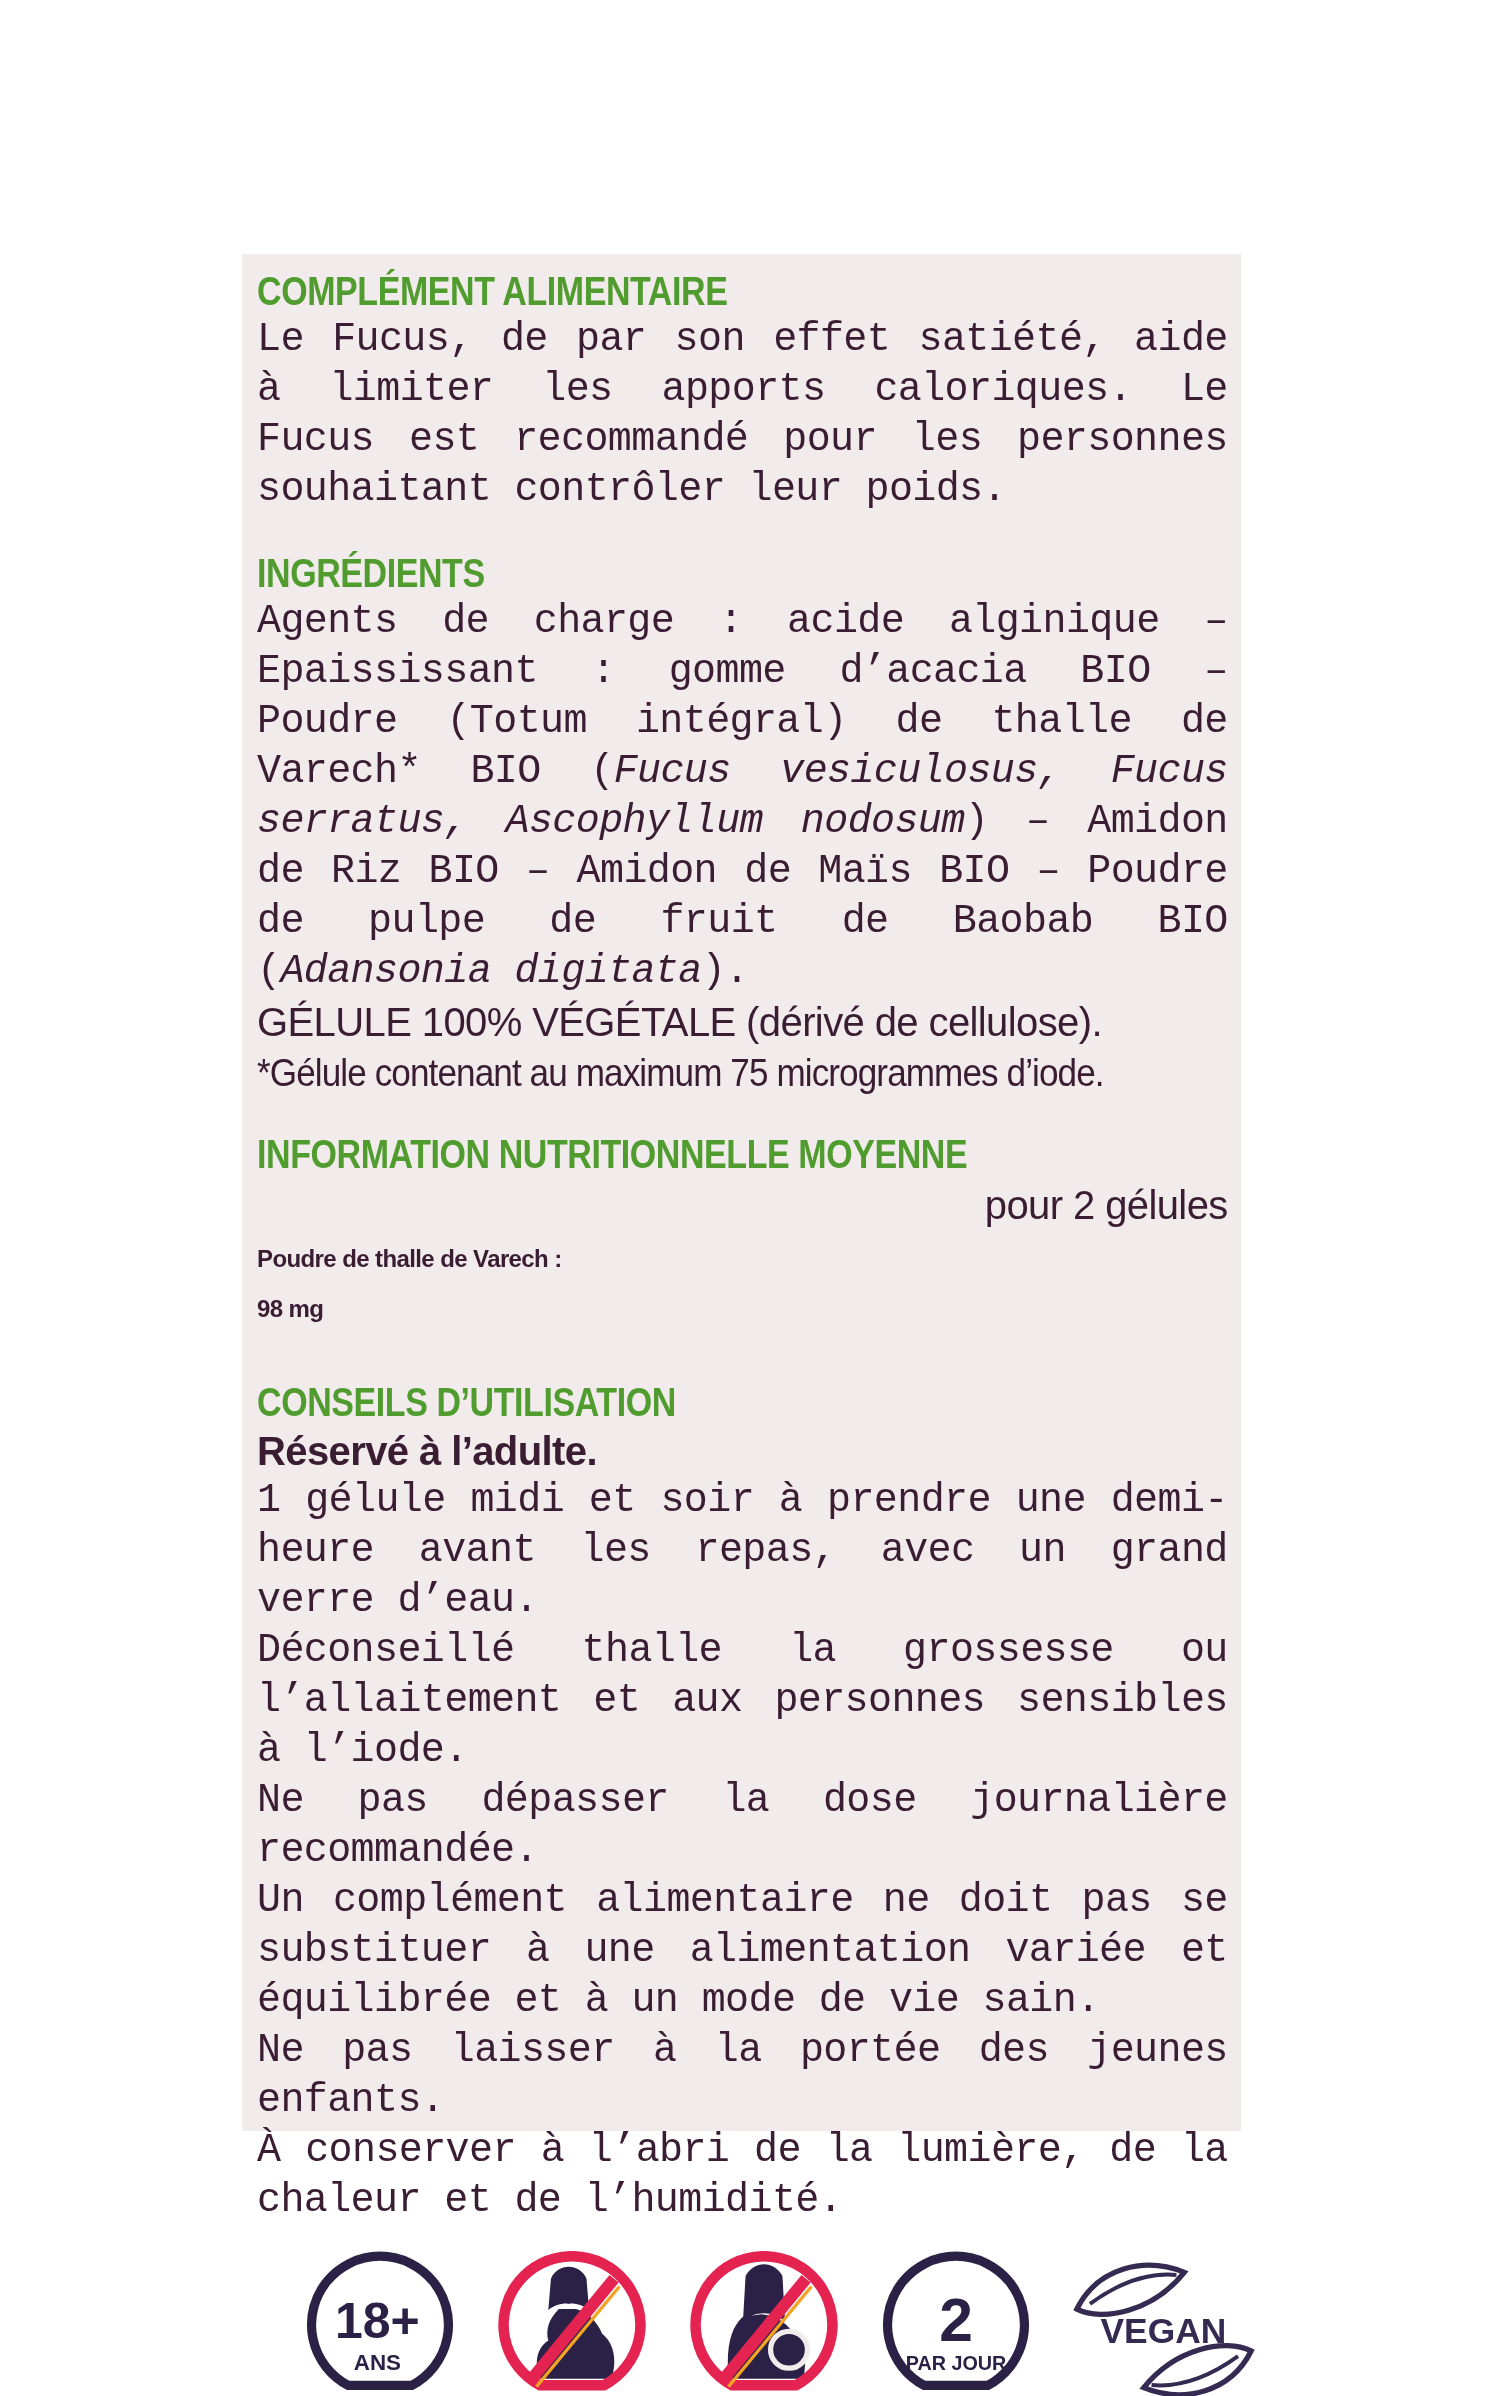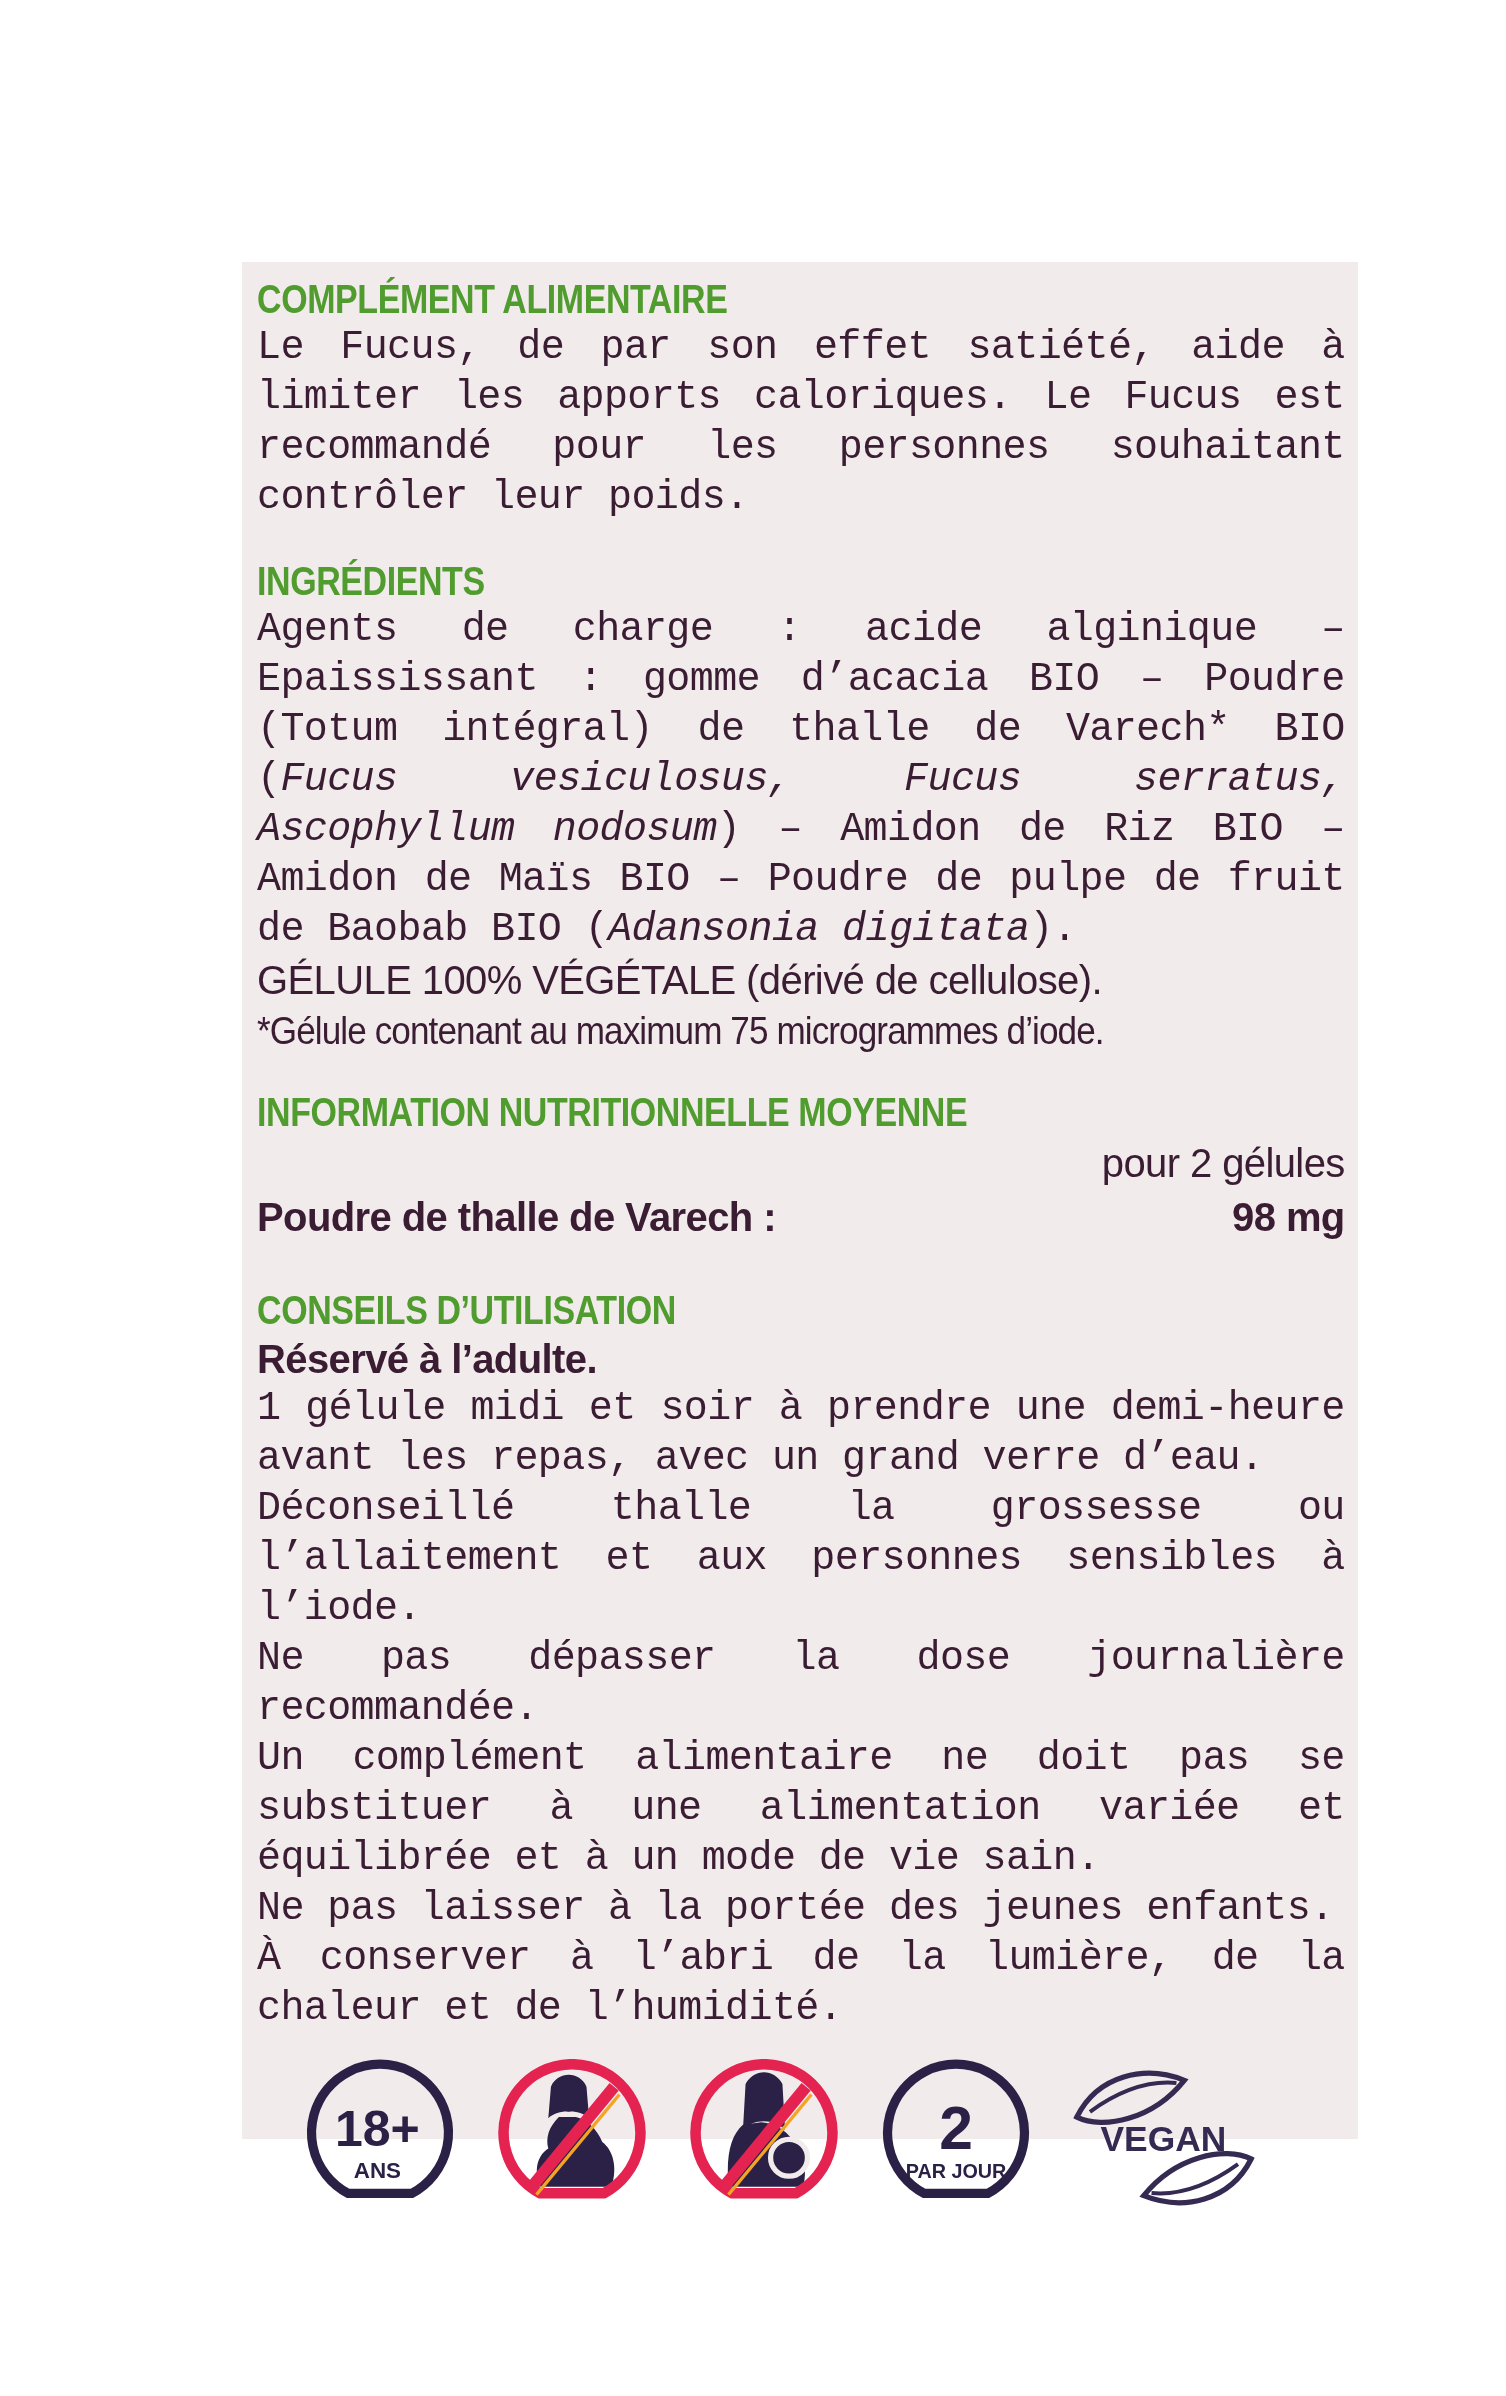--- a/index.html
+++ b/index.html
@@ -1,21 +1,21 @@
 <!DOCTYPE html>
 <html style="font-size:15px"><head>
 <meta charset="utf-8">
 <style>
   html,body{margin:0;padding:0;}
   .page{
     position:relative;width:1507px;height:2397px;background:#ffffff;
     font-family:"Liberation Sans",sans-serif;overflow:hidden;
   }
   .label{
-    position:absolute;left:242px;top:262px;width:1116px;height:1877px;
+    position:absolute;left:242px;top:254px;width:999px;height:1877px;
     background:#f2ebec;box-sizing:border-box;padding:13.3px 13.3px 0 15px;
     color:#3a1d33;
   }
   .heading{
     color:#509c2e;font-weight:bold;font-size:40px;line-height:48px;
     transform:scaleX(0.85);transform-origin:left center;white-space:nowrap;
     letter-spacing:-0.5px;
   }
   p{margin:0;}
   .body{
@@ -27,21 +27,21 @@
   .condensed{
     display:inline-block;transform:scaleX(0.90);transform-origin:left center;
     font-size:39px;white-space:nowrap;letter-spacing:-1px;
   }
   .sec-ingredients{margin-top:34px;}
   .sec-nutrition{margin-top:32px;}
   .sec-advice{margin-top:44px;}
   .serving{font-size:40px;line-height:50px;text-align:right;letter-spacing:-0.6px;margin-top:1.9px;}
   .nutri-row{
     display:flex;justify-content:space-between;align-items:baseline;
-    font-size:40px;line-height:50px;letter-spacing:-0.6px;margin-top:3.8px;
+    font-size:24px;line-height:50px;letter-spacing:-0.6px;margin-top:3.8px;flex-direction:column;
   }
   .netline{
     margin-top:38px;text-align:center;color:#2f2550;font-weight:bold;
     font-size:48px;line-height:53px;white-space:nowrap;
   }
   .netline .inner{display:inline-block;transform:scaleX(0.88);transform-origin:center;}
   .netval{font-size:53px;}
   .badges{
     margin-top:25px;margin-left:44px;display:flex;align-items:center;gap:34px;
   }

